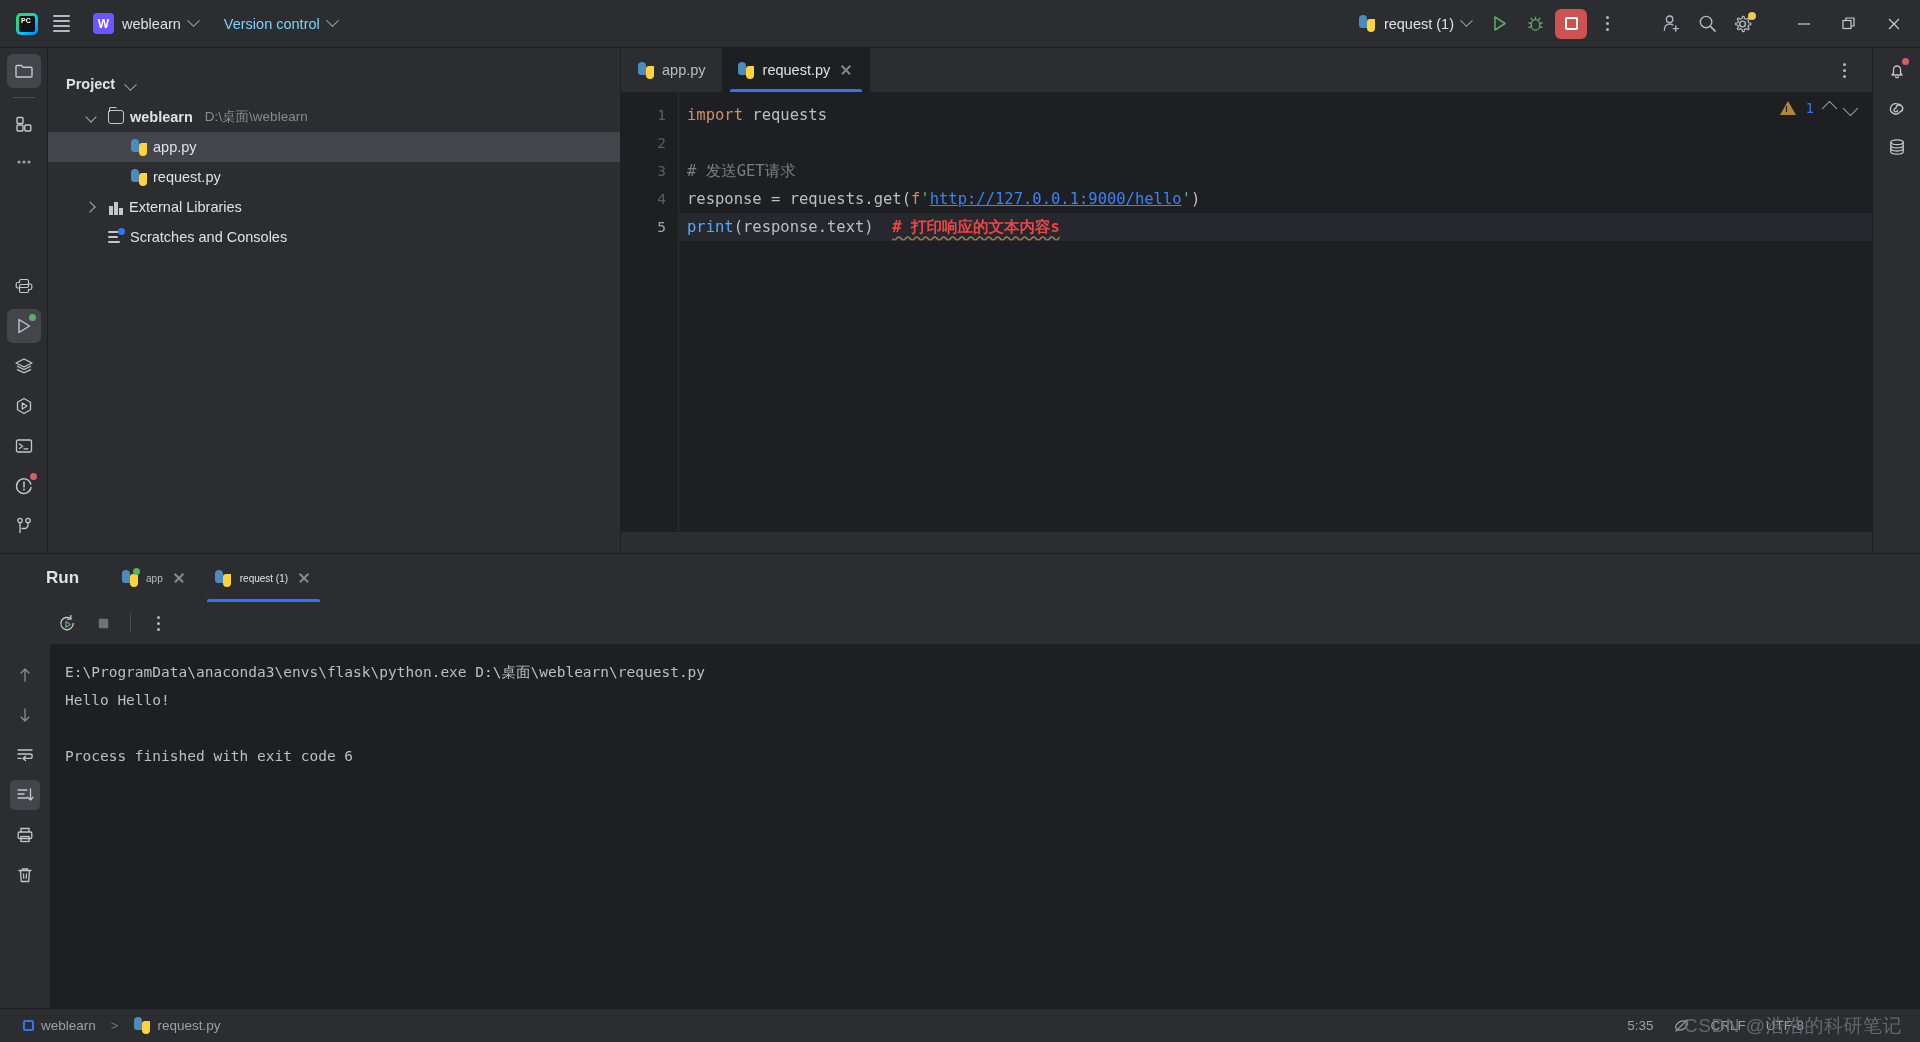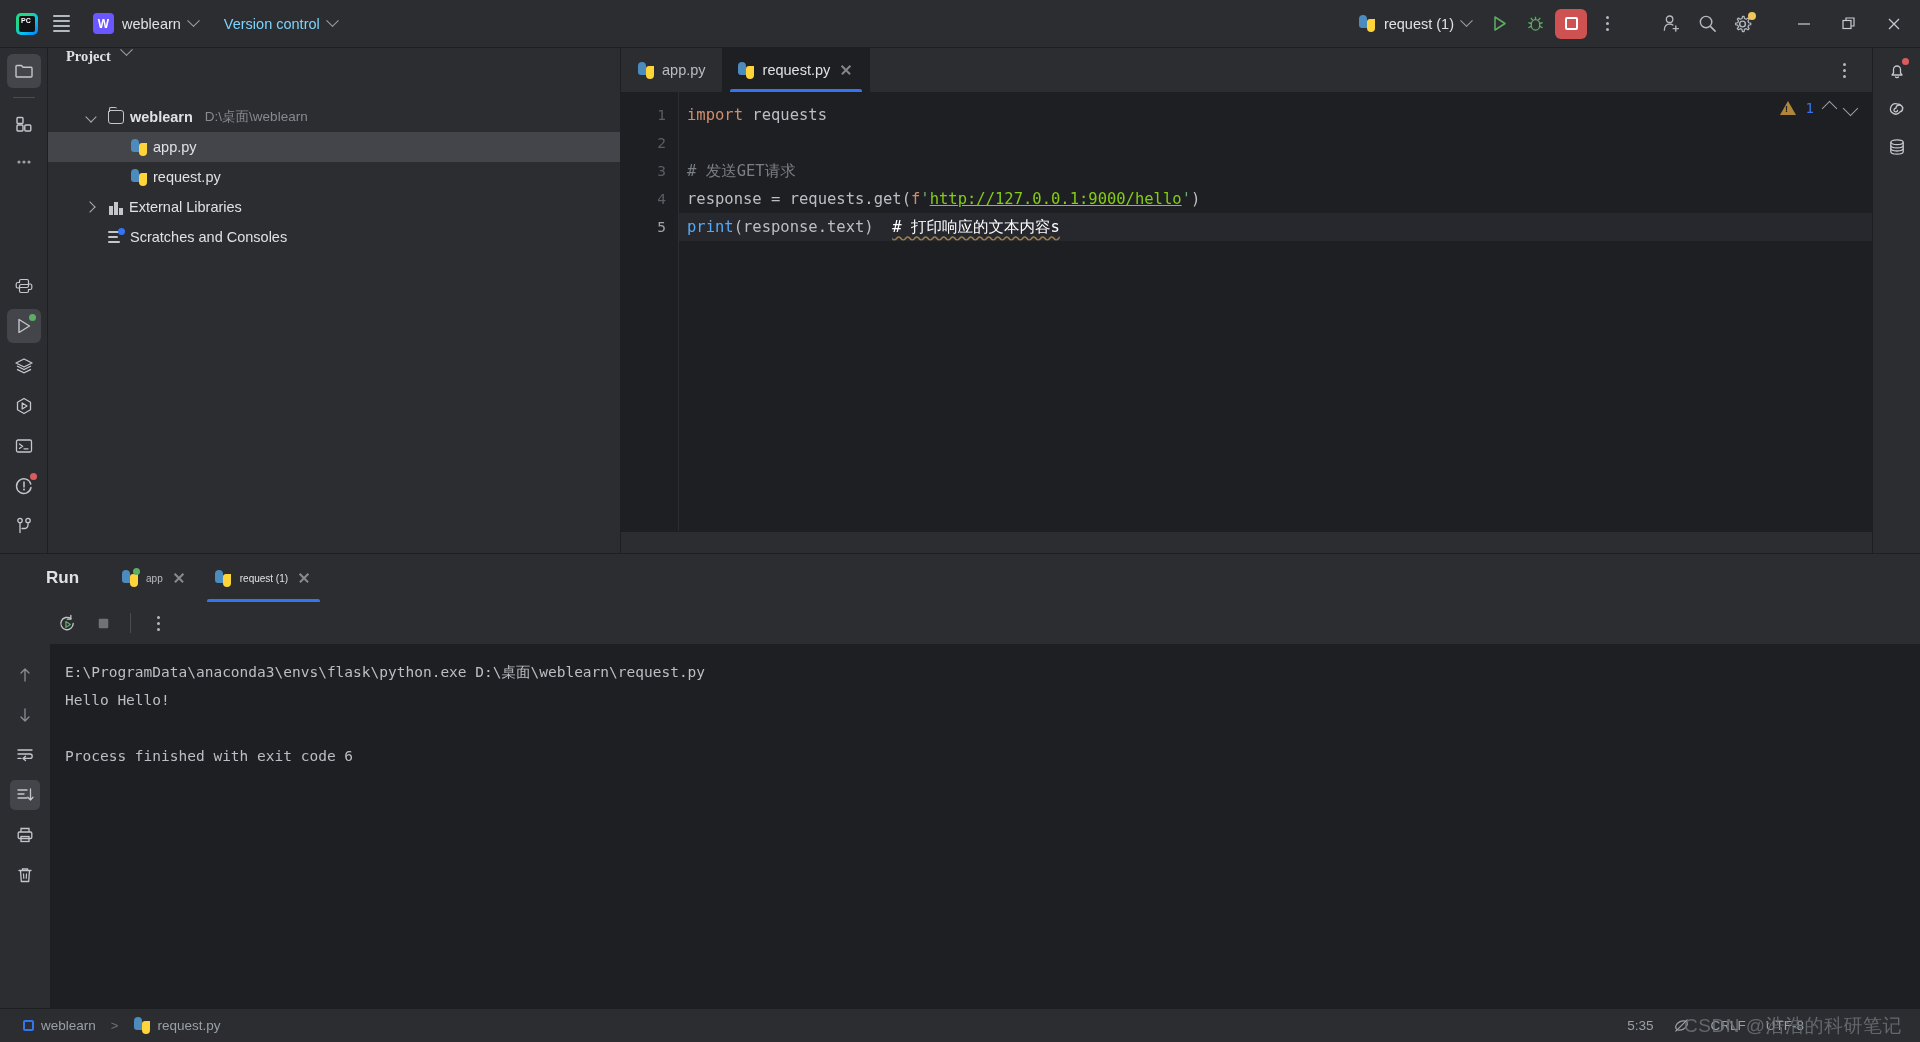--- a/index.html
+++ b/index.html
@@ -89,21 +89,21 @@
             cursor:pointer; position:relative; }
   .st-btn.active { background:#43454a; }
   .st-sep { width:22px; height:1px; background:#4a4c50; margin:5px 0; }
   .badge-dot { position:absolute; top:5px; right:5px; width:7px; height:7px; border-radius:50%; }
 
   
   .project-panel {
     width: 573px; background: #2b2d30; display:flex; flex-direction:column; flex:0 0 573px;
     border-right: 1px solid #1e1f22;
   }
-  .pp-header { height:44px; display:flex; align-items:flex-start; padding:0 18px; gap:11px;font-family:Liberation Serif, serif; }
+  .pp-header { height:44px; display:flex; align-items:flex-end; padding:0 18px; gap:11px; }
   .pp-title { font-size:14.5px; font-weight:700; color:#dfe1e5; }
   .pp-tree { padding-top: 10px; font-size:14.5px; }
   .tree-row {
     height:30px; display:flex; align-items:center; gap:6px; padding-left:60px; cursor:pointer; white-space:nowrap;
   }
   .tree-row.selected { background:#43454a; }
   .tw-arrow { width:12px; height:12px; position:relative; flex:0 0 12px; margin-left:-22px; margin-right:4px;}
   .tw-arrow::before {
     content:""; position:absolute; left:2px; top:1px; width:7px; height:7px;
     border-right:1.6px solid #a8adb4; border-bottom:1.6px solid #a8adb4;
@@ -158,24 +158,24 @@
   .gutter .ln.cur { color:#a0a4aa; }
   .code-area { flex:1; padding-top:9px; position:relative; min-width:0; overflow:hidden;}
   .code-line {
     height:28px; line-height:28px; font-family:"DejaVu Sans Mono", monospace;
     font-size:15.5px; white-space:pre; padding-left:8px; color:#bcbec4;
   }
   .code-line.cur { background:#26282e; }
   .tok-kw { color:#cf8e6d; }
   .tok-fn { color:#56a8f5; }
   .tok-str { color:#6aab73; }
-  .tok-str-u { color:#84cc16; text-decoration:underline; }
+  .tok-str-u { color:#3b82f6; text-decoration:underline; }
   .tok-prefix { color:#cf8e6d; }
   .tok-com { color:#7a7e85; }
-  .tok-com-warn { color:#ffffff; text-decoration: underline wavy #9b7d4e; text-underline-offset:3px;}
+  .tok-com-warn { color:#ef4444; text-decoration: underline wavy #9b7d4e; text-underline-offset:3px;font-weight:bold;}
   .tok-plain { color:#bcbec4; }
   .ed-inspect {
     position:absolute; top:8px; right:16px; display:flex; align-items:center; gap:10px;
     font-family:"DejaVu Sans Mono", monospace; font-size:14px;
   }
   .warn-tri { width:0;height:0;border-left:8px solid transparent;border-right:8px solid transparent;
               border-bottom:14px solid #b0873a; position:relative; }
   .warn-tri::after { content:"!"; position:absolute; left:-2.5px; top:3px; color:#1e1f22; font-size:9px;
                      font-weight:bold; font-family:"Liberation Sans",sans-serif; }
   .inspect-count { color:#3574f0; }

